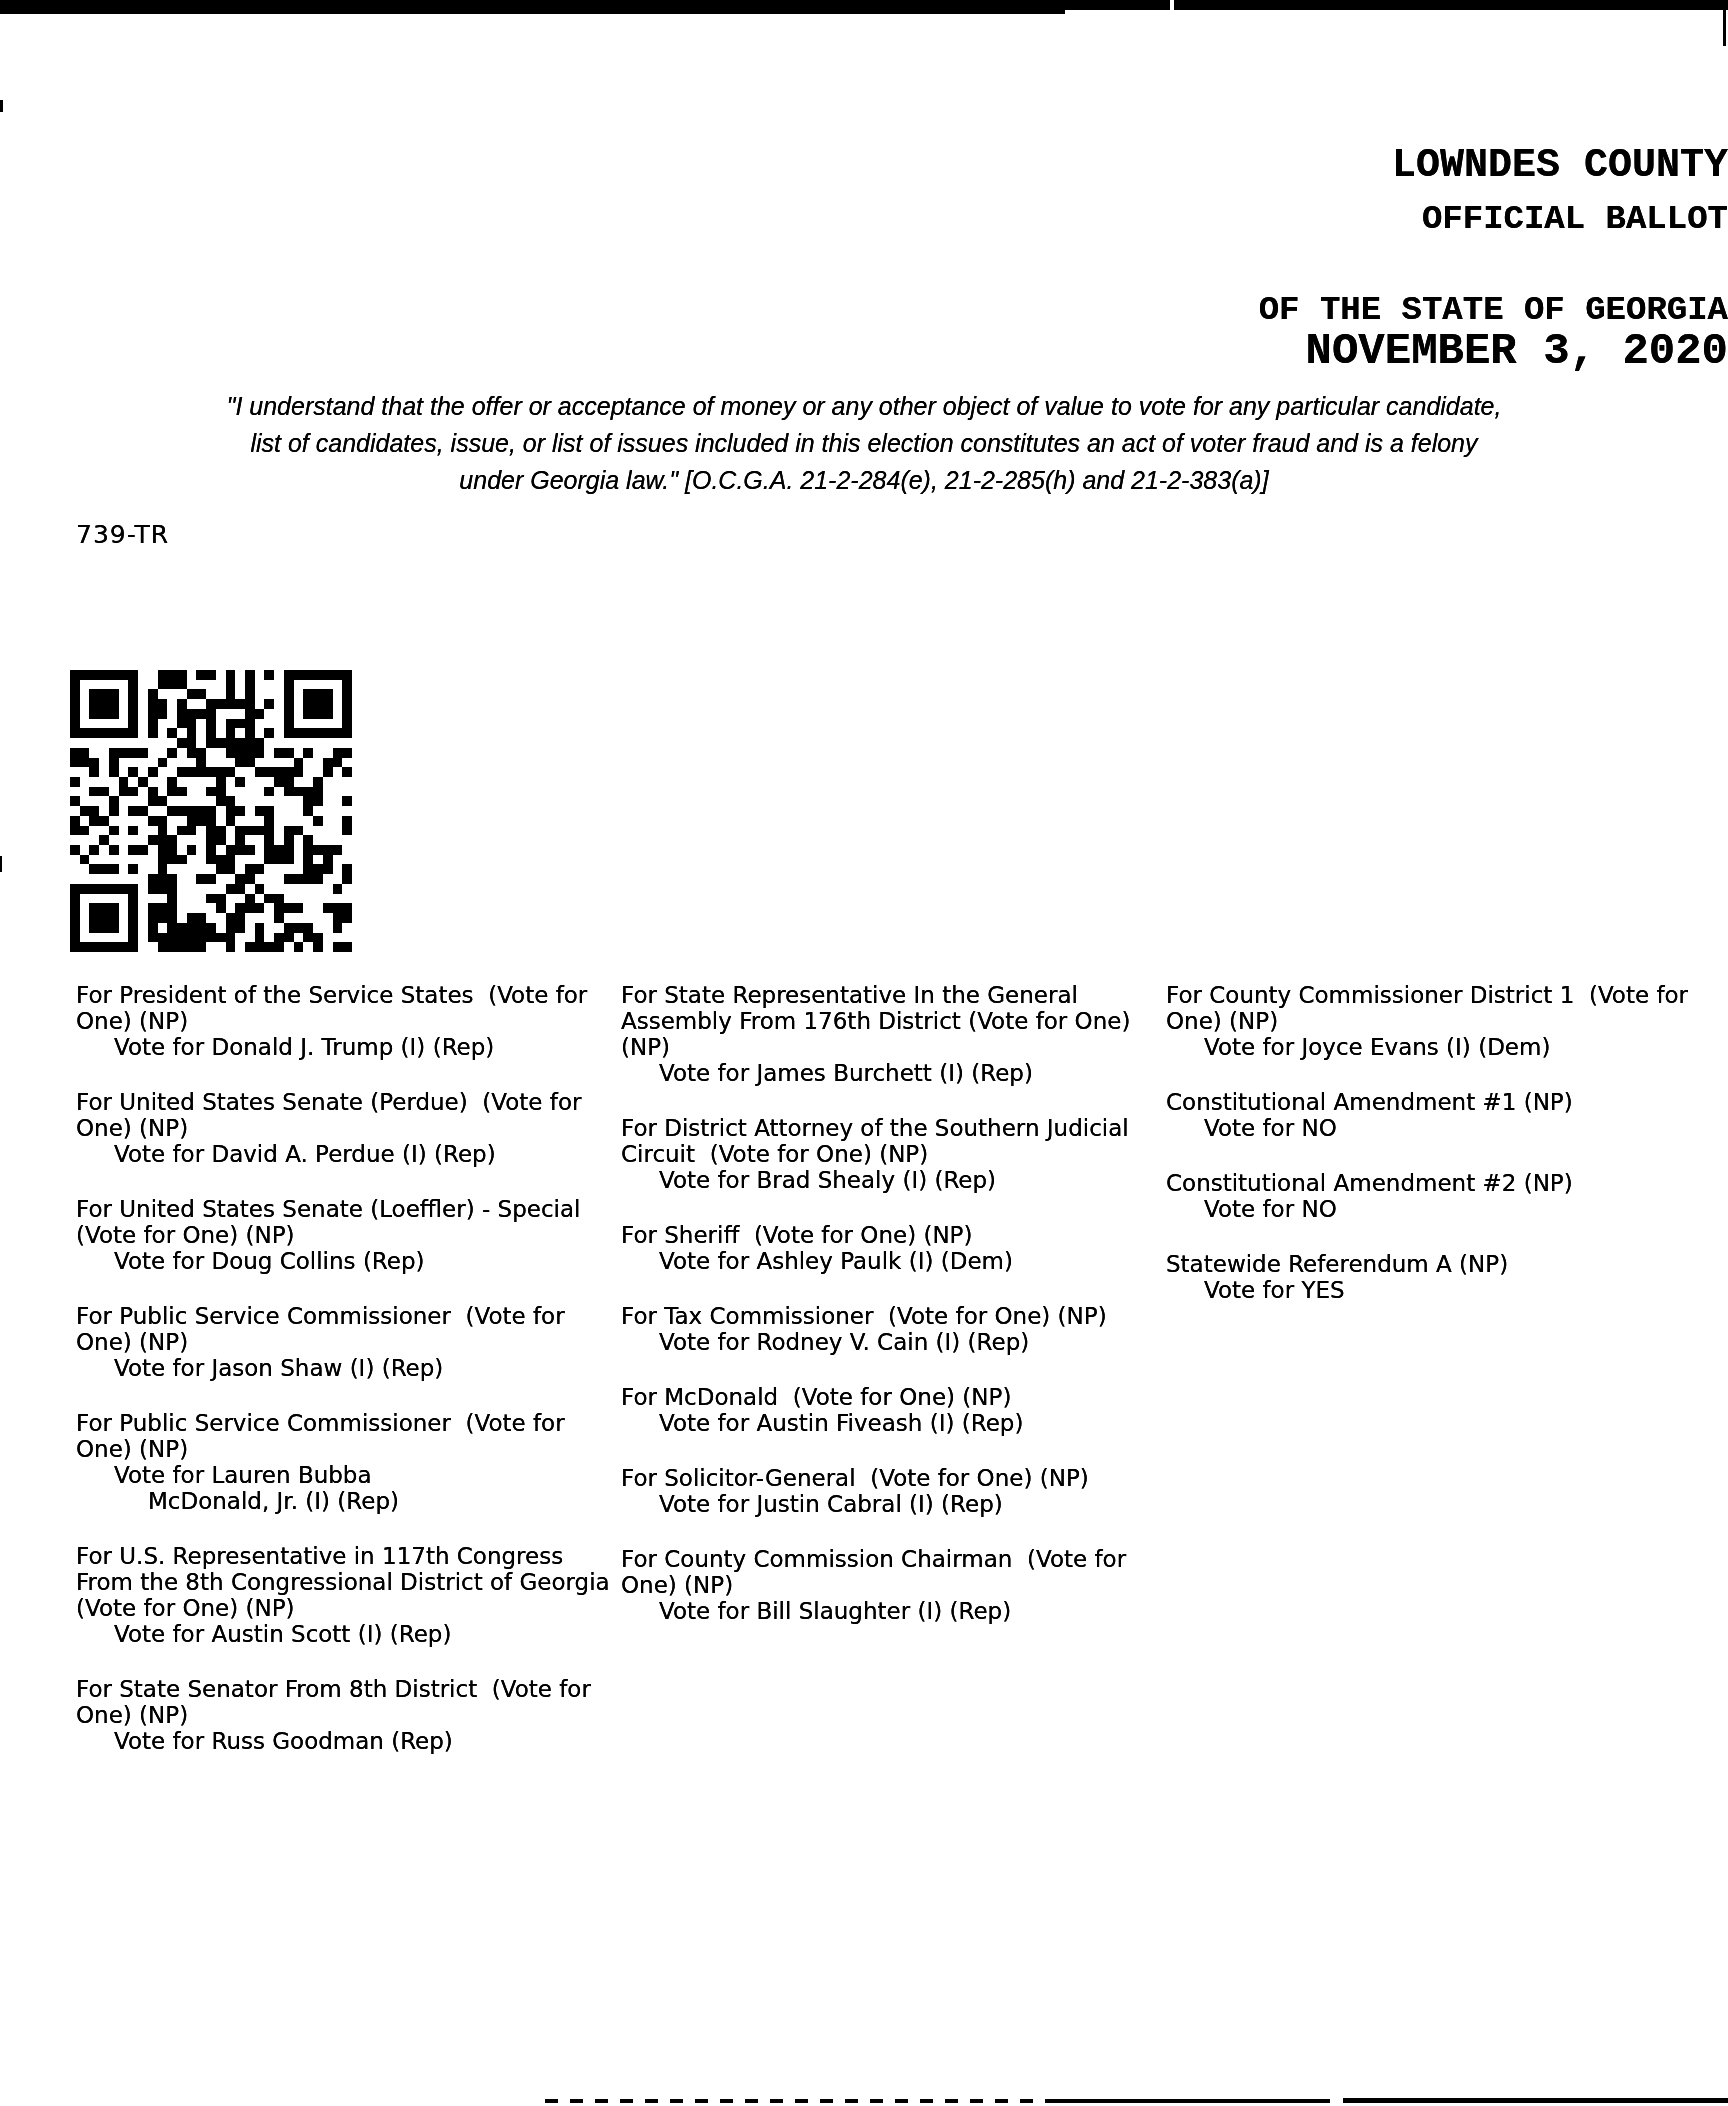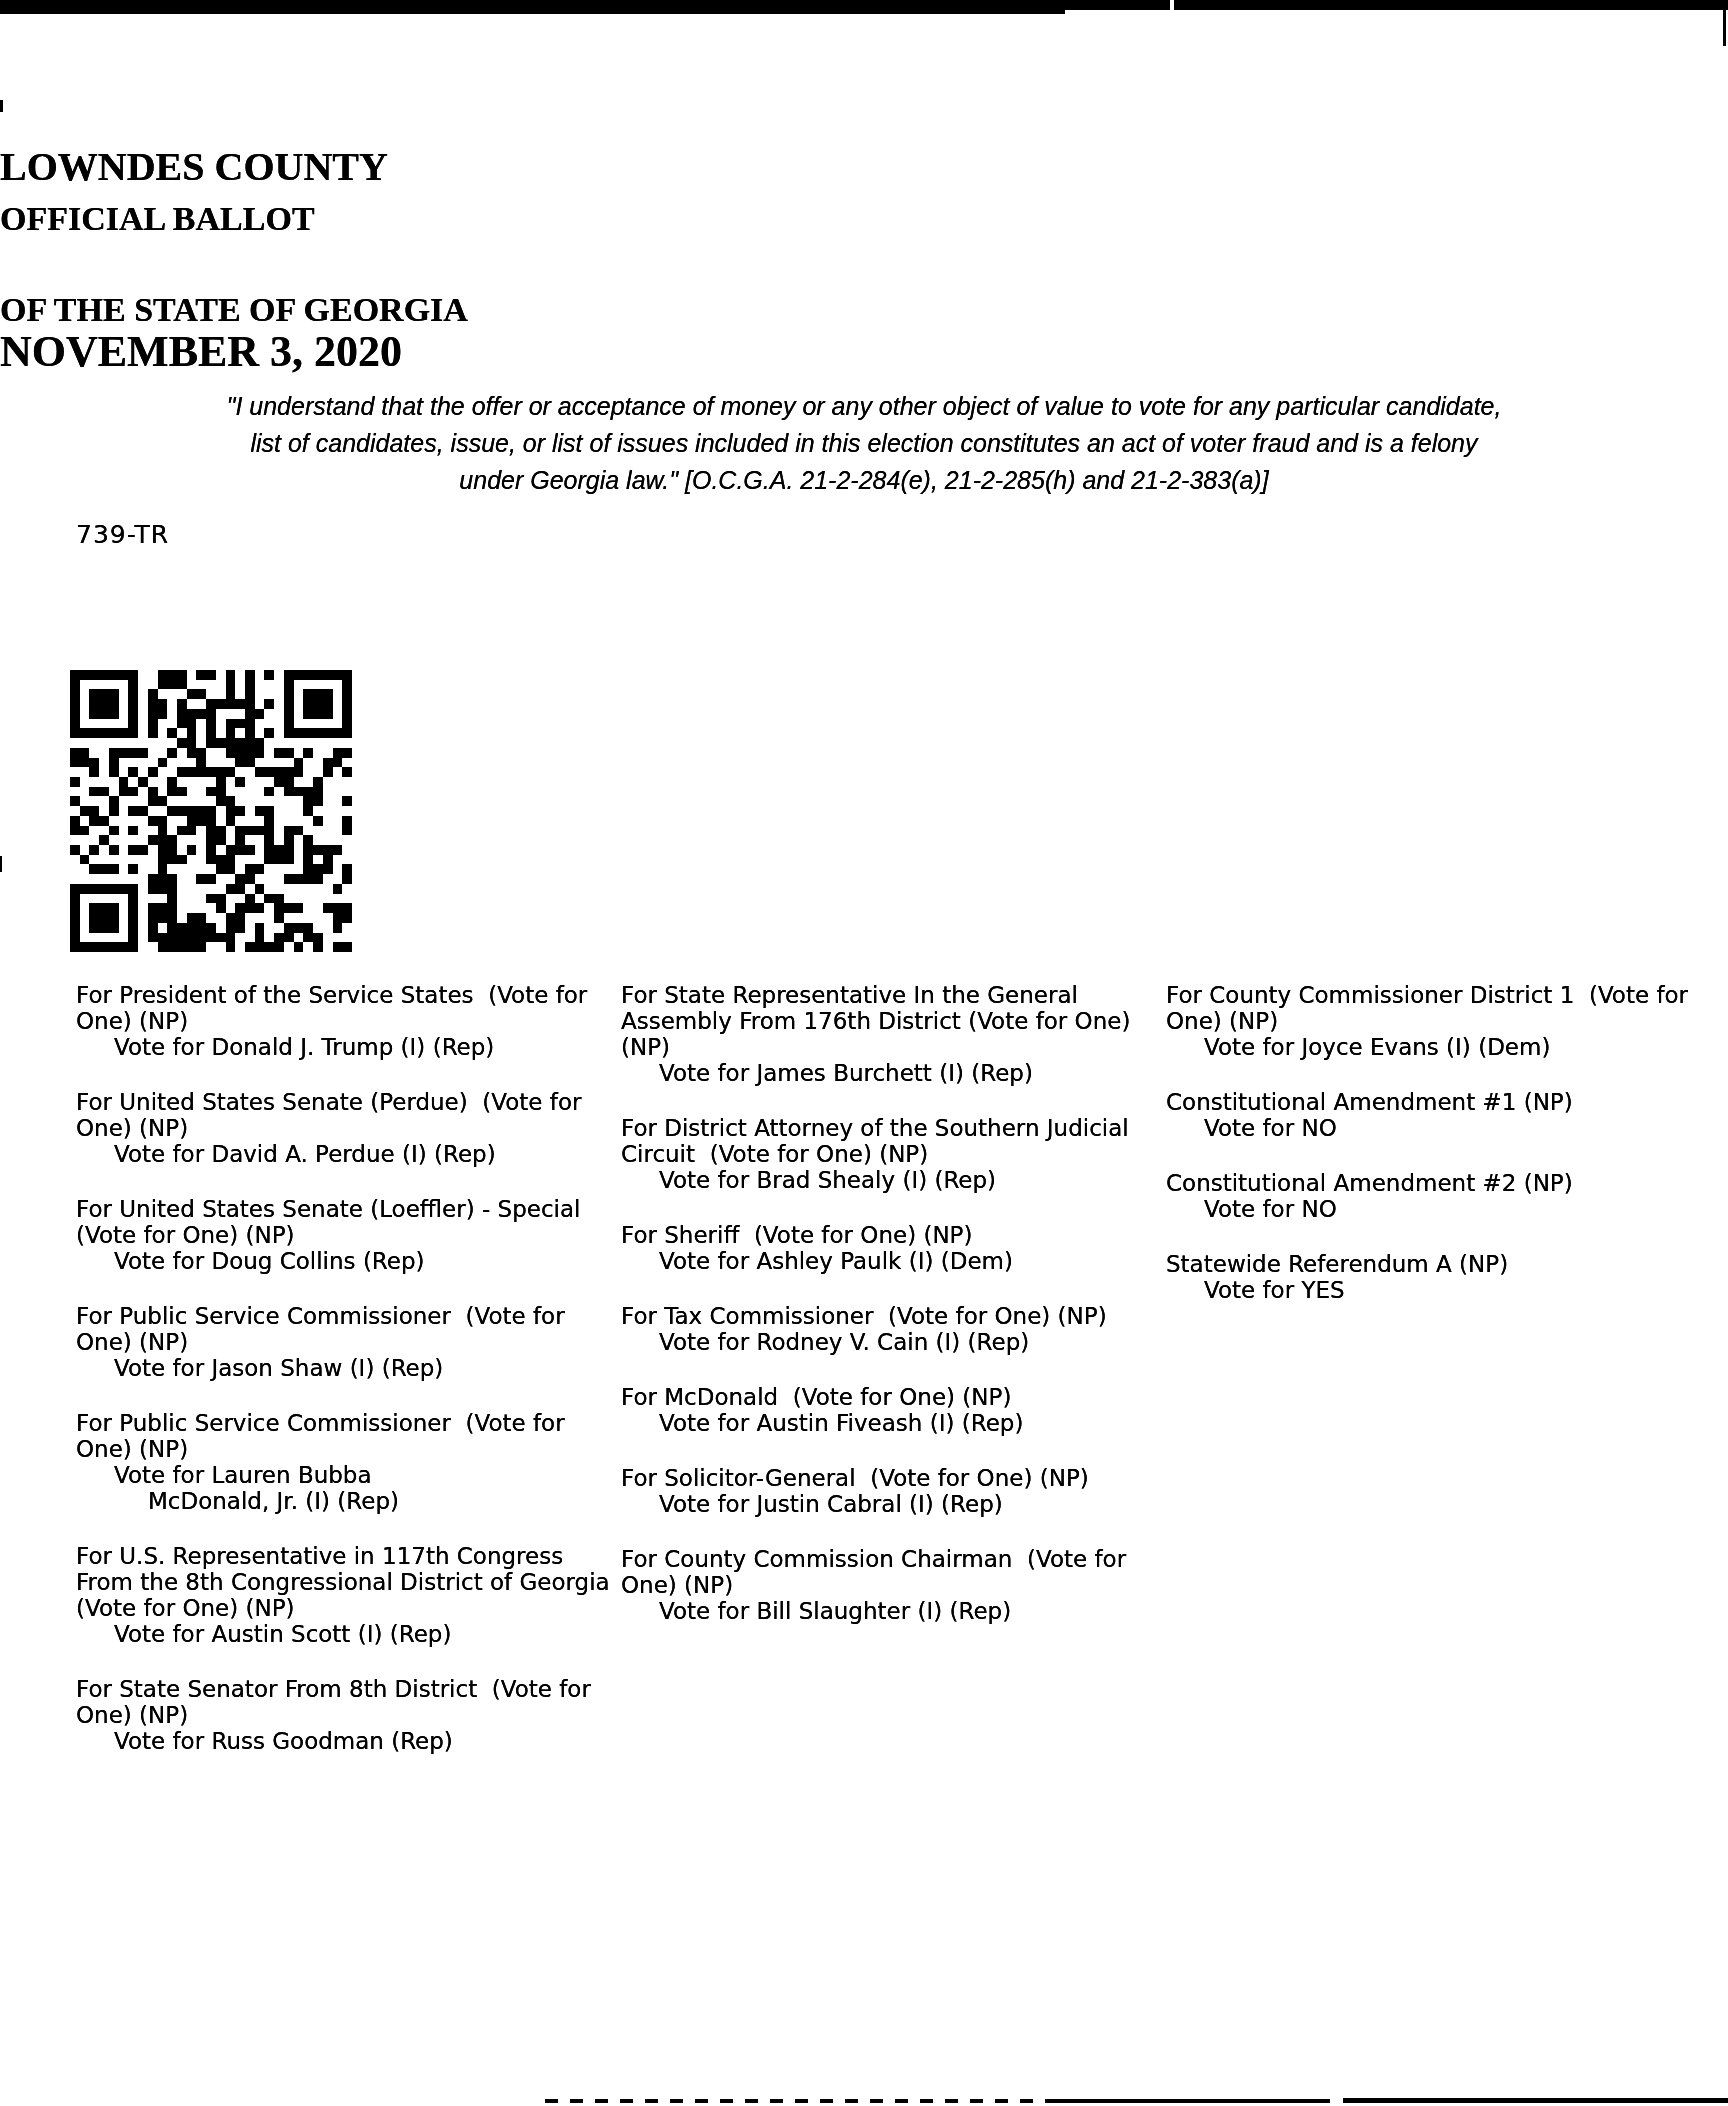--- a/index.html
+++ b/index.html
@@ -14,22 +14,22 @@
   .bar-top-slit{position:absolute;left:1170px;top:0;width:4px;height:10px;background:#fff;text-shadow:none;}
   .tick-right{position:absolute;left:1723px;top:0;width:3px;height:46px;background:#000;}
   .tick-left-1{position:absolute;left:0;top:100px;width:3px;height:12px;background:#000;}
   .tick-left-2{position:absolute;left:0;top:856px;width:2px;height:16px;background:#000;}
   .dash-a{position:absolute;left:545px;top:2099px;width:510px;height:4px;
     background:repeating-linear-gradient(90deg,#000 0 13px,rgba(0,0,0,0) 13px 25px);}
   .dash-b{position:absolute;left:1055px;top:2099px;width:275px;height:4px;background:#000;}
   .dash-c{position:absolute;left:1343px;top:2098px;width:385px;height:5px;background:#000;}
 
   
-  .hdr{position:absolute;left:0;width:100%;text-align:left;
-    font-family:Liberation Serif, serif;font-weight:bold;white-space:pre;}
+  .hdr{position:absolute;left:0;width:100%;text-align:right;
+    font-family:Liberation Mono, monospace;font-weight:bold;white-space:pre;}
   .h-county{top:143px;font-size:40px;}
   .h-official{top:200px;font-size:34px;}
   .h-general{top:255px;font-size:34px;}
   .h-state{top:291px;font-size:34px;}
   .h-date{top:326px;font-size:44px;}
 
   .disclaimer{
     position:absolute;top:388px;left:0;width:100%;text-align:center;
     font-family:"Liberation Sans",sans-serif;font-style:italic;font-size:25px;line-height:37px;
   }

